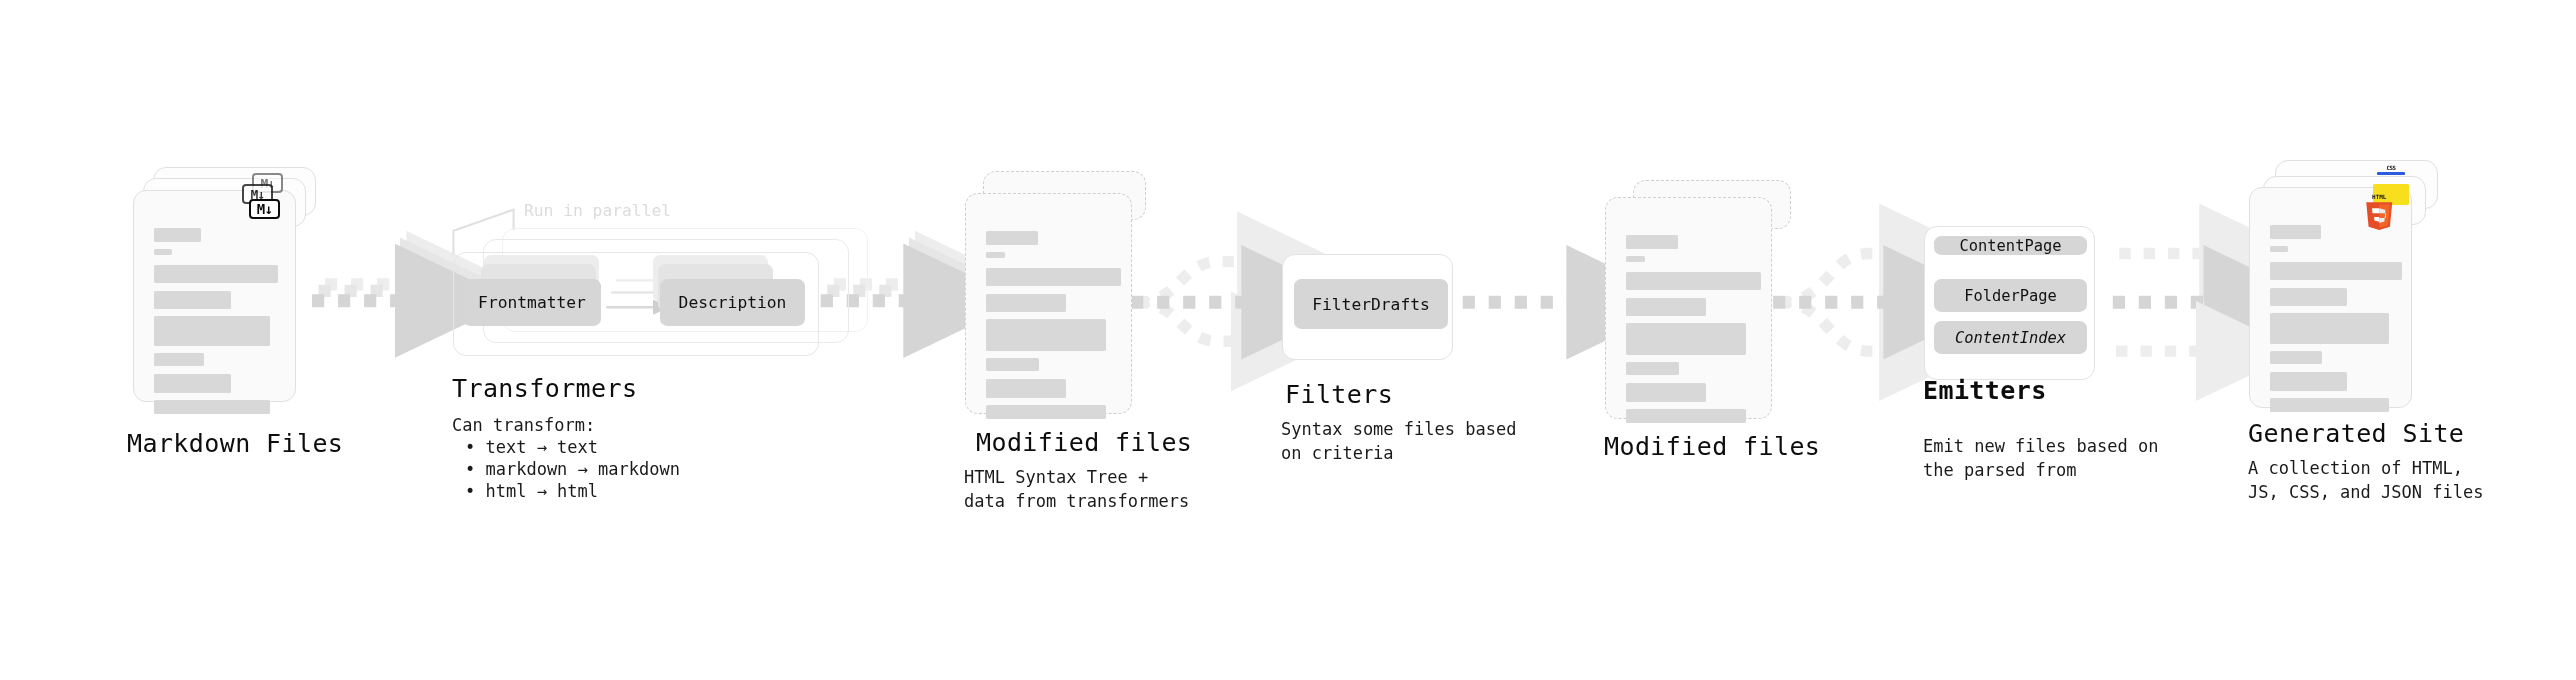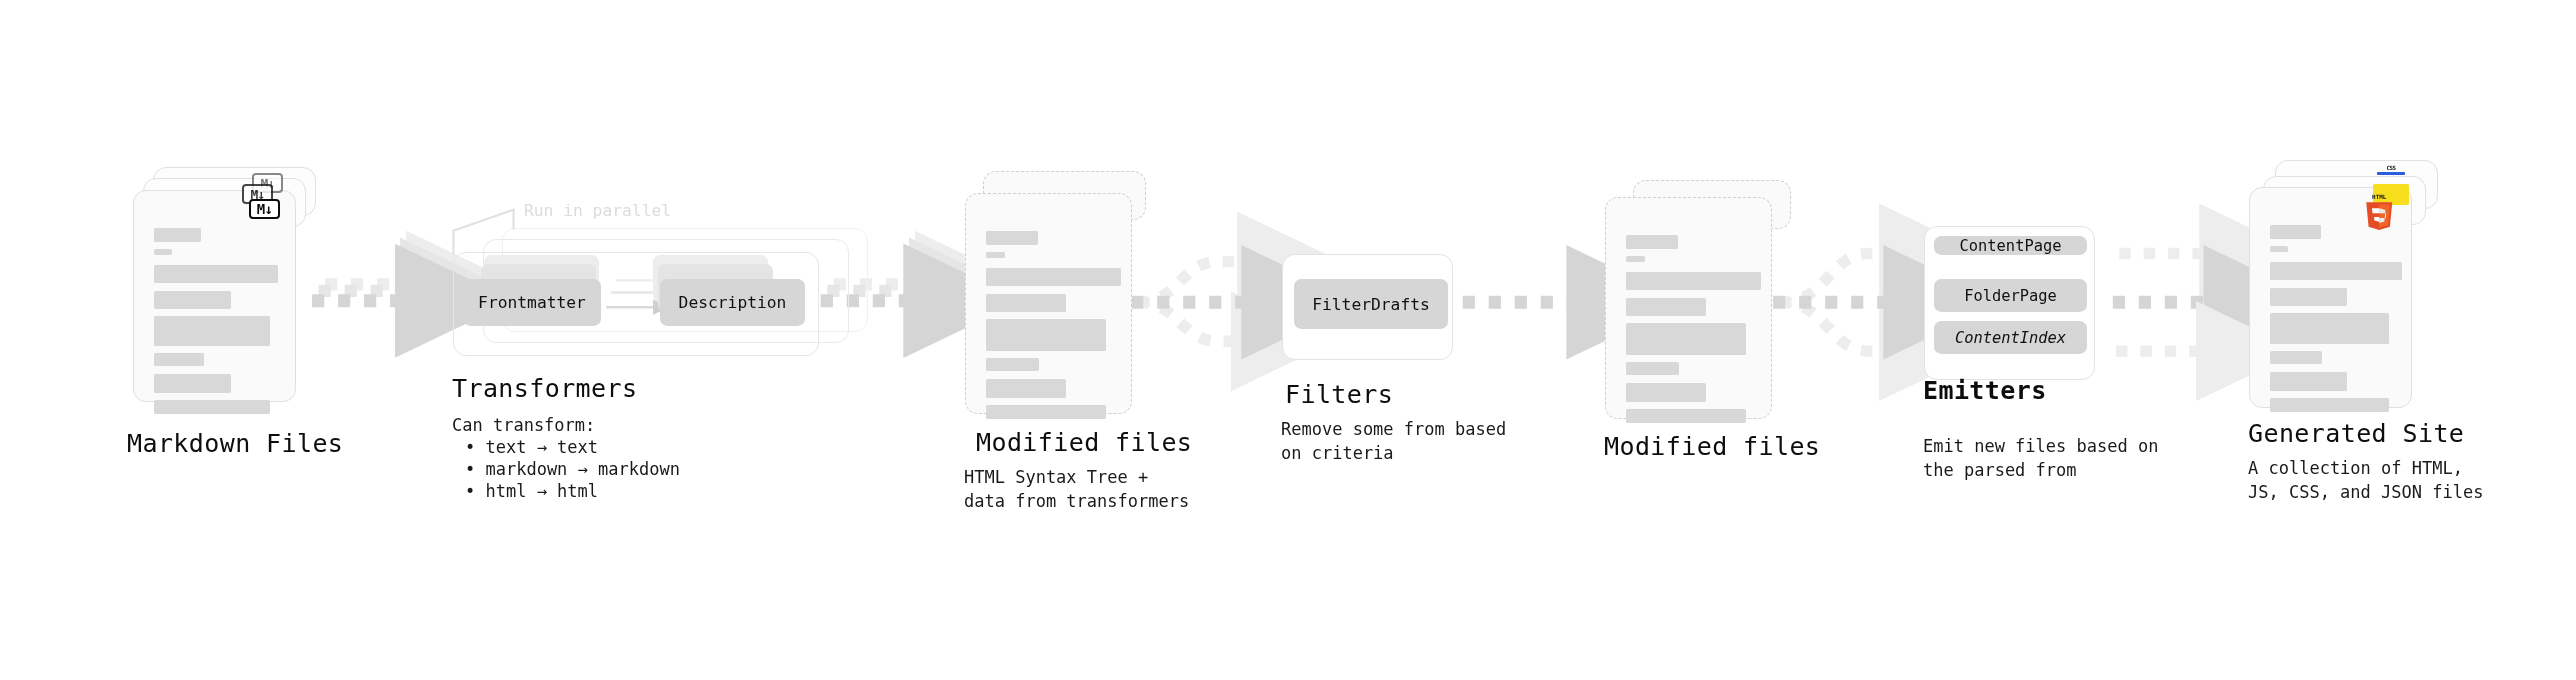--- a/index.html
+++ b/index.html
@@ -200,21 +200,21 @@
     <div class="stage-title abs" style="left:976px;top:428px;">Modified files</div>
     <div class="stage-desc abs" style="left:964px;top:466px;">HTML Syntax Tree +
 data from transformers</div>
   </div>
 
   <div>
     <div class="pbox abs" style="left:1282px;top:254px;width:171px;height:106px;"></div>
     <div class="chip abs" style="left:1294px;top:279px;width:154px;height:50px;">FilterDrafts</div>
 
     <div class="stage-title abs" style="left:1285px;top:380px;">Filters</div>
-    <div class="stage-desc abs" style="left:1281px;top:418px;">Remove some from based
+    <div class="stage-desc abs" style="left:1281px;top:418px;">Syntax some files based
 on criteria</div>
   </div>
 
   <div>
     <div class="doc dashed abs" style="left:1633px;top:180px;width:158px;height:49px;"></div>
     <div class="doc dashed abs" style="left:1605px;top:197px;width:167px;height:222px;">
       <div class="bars">
         <div class="bar" style="width:52px;height:14px;"></div>
         <div class="bar" style="width:19.5px;height:5.7px;margin-bottom:9.8px;"></div>
         <div class="bar" style="width:135px;height:18.7px;"></div>

